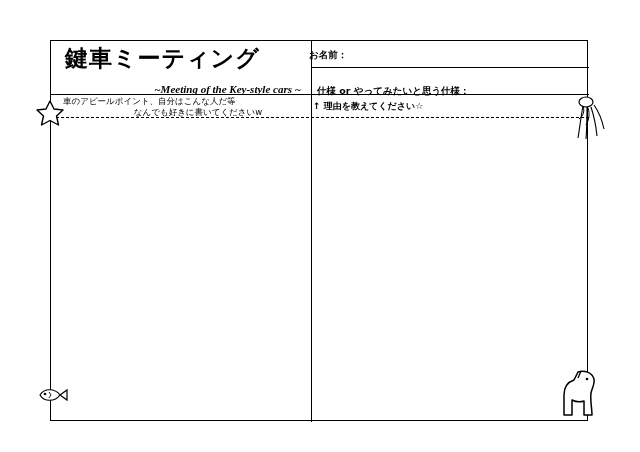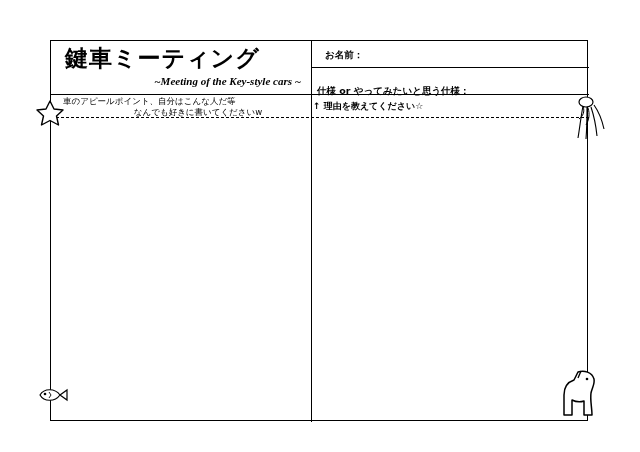--- a/index.html
+++ b/index.html
@@ -96,33 +96,33 @@
     line-height: 28px;
     white-space: nowrap;
   }
   .title-sub {
     font-family: "Liberation Serif", serif;
     font-style: italic;
     font-weight: bold;
     font-size: 11px;
     text-align: right;
     padding-right: 4px;
-    margin-top: 3px;
+    margin-top: 11px;
     white-space: nowrap;
   }
 
   
   .field {
     position: absolute;
     font-family: "DejaVu Sans", sans-serif;
     font-weight: bold;
     font-size: 9.5px;
     white-space: nowrap;
   }
-  .field-name { left: 274px; top: 8px; text-align: center; }
+  .field-name { left: 258px; top: 8px; text-align: center; }
   .field-spec { left: 266px; top: 44px; }
 
   
   .caption-left {
     position: absolute;
     left: 8px;
     top: 55px;
     width: 248px;
     font-family: "DejaVu Sans", sans-serif;
     font-weight: normal;

